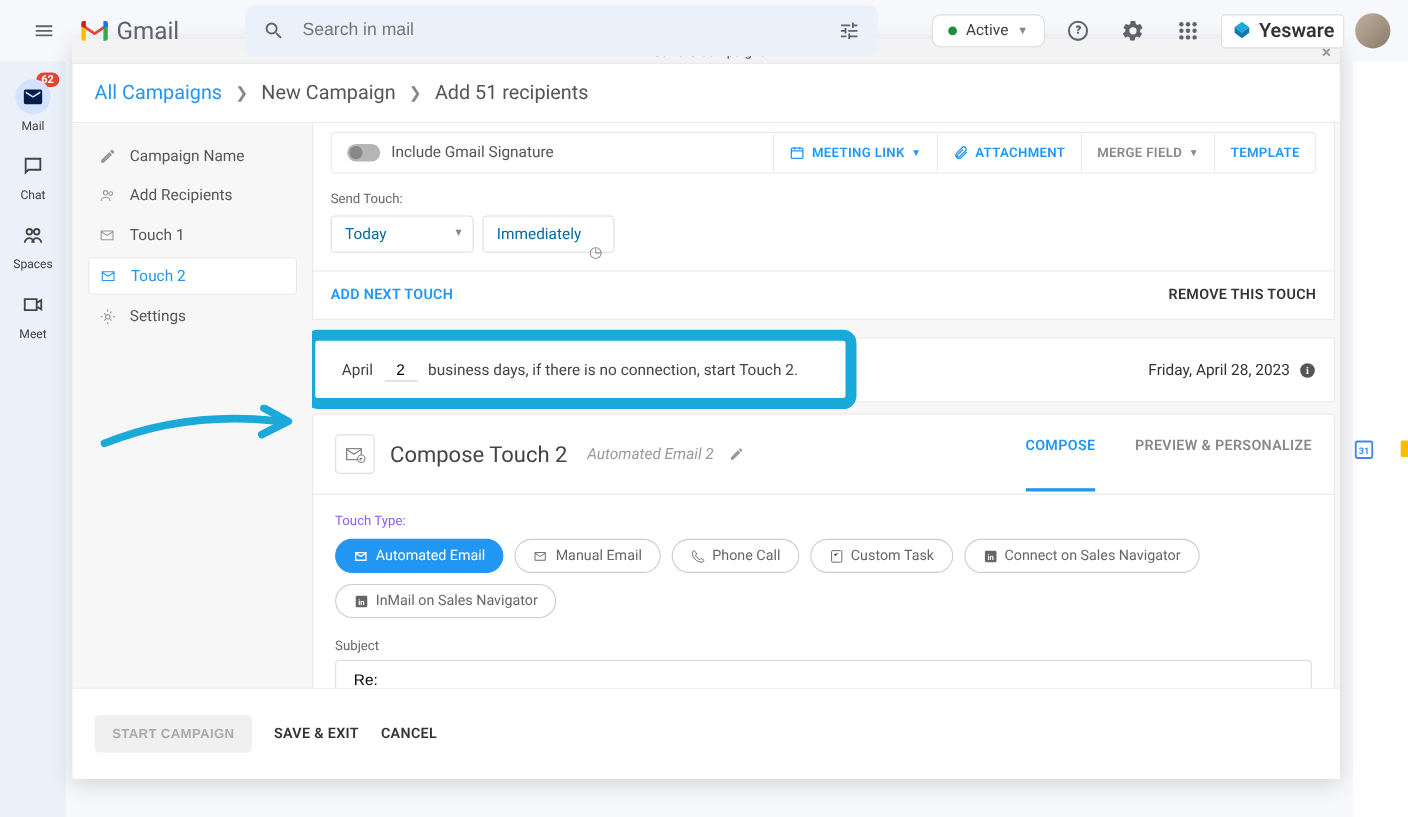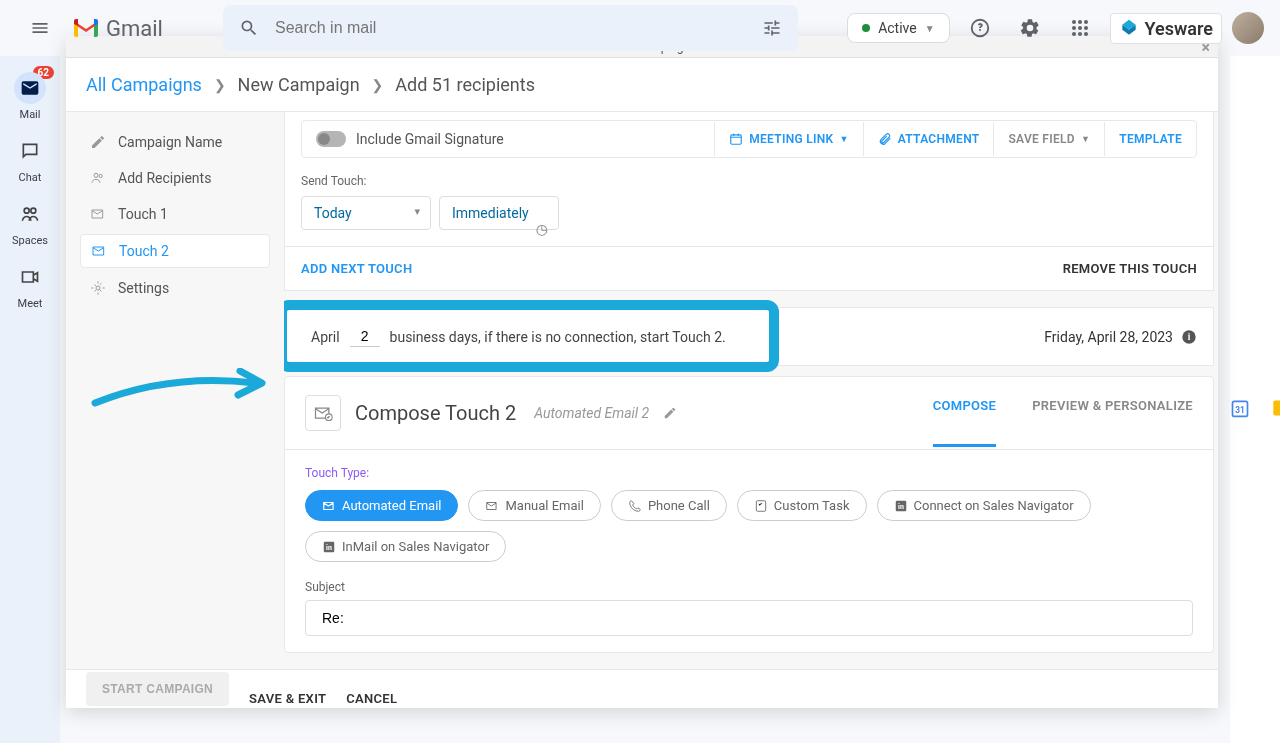--- a/index.html
+++ b/index.html
@@ -92,21 +92,21 @@
 .touch2-body { padding: 16px 20px; }
 .tt-label { font-size: 12px; color: #8b5cf6; margin-bottom: 10px; }
 .pill-row { display: flex; gap: 10px; flex-wrap: wrap; }
 .pill { border: 1px solid #ccc; border-radius: 20px; padding: 7px 16px; font-size: 13px; color: #666; display: flex; align-items: center; gap: 6px; cursor: pointer; }
 .pill.active { background: #2196f3; border-color: #2196f3; color: #fff; }
 .pill-icon { width: 14px; height: 14px; }
 .subject-label { font-size: 12px; color: #666; margin-top: 18px; margin-bottom: 6px; }
 .subject-input { width: 100%; border: 1px solid #ddd; border-radius: 4px; padding: 9px 16px; font-size: 14px; }
 
 
-.modal-footer { border-top: 1px solid #e8e8e8; padding: 2px 20px; display: flex; gap: 20px; align-items: flex-end; background: #fff; }
+.modal-footer { border-top: 1px solid #e8e8e8; padding: 24px 20px; display: flex; gap: 20px; align-items: center; background: #fff; }
 .btn-start { background: #f0f0f0; color: #aaa; border: none; padding: 10px 16px; border-radius: 4px; font-size: 12px; font-weight: 600; letter-spacing: 0.3px; cursor: not-allowed; }
 .footer-link { font-size: 13px; font-weight: 600; color: #333; cursor: pointer; letter-spacing: 0.3px; }
 
 
 .arrow-annot { position: absolute; left: 90px; top: 368px; pointer-events: none; }
 
 svg { display: block; }
 </style>
 </head>
 <body>
@@ -318,21 +318,21 @@
             <span>MEETING LINK</span>
             <span style="font-size:9px">▼</span>
           </div>
           <div class="tb-btn">
             <svg width="14" height="14" viewBox="0 0 24 24">
                 <path fill="none" stroke="currentColor" stroke-width="2" d="M21 11l-9 9a5 5 0 0 1-7-7l9-9a3.5 3.5 0 0 1 5 5l-9 9a2 2 0 0 1-3-3l8-8"></path>
               </svg>
             <span>ATTACHMENT</span>
           </div>
           <div class="tb-btn gray">
-            <span>SAVE FIELD</span>
+            <span>MERGE FIELD</span>
             <span style="font-size:9px">▼</span>
           </div>
           <div class="tb-btn">
             <span>TEMPLATE</span>
           </div>
         </div>
 
         <div class="send-touch">
           <div class="send-touch-label">Send Touch:</div>
           <div class="send-selects">

